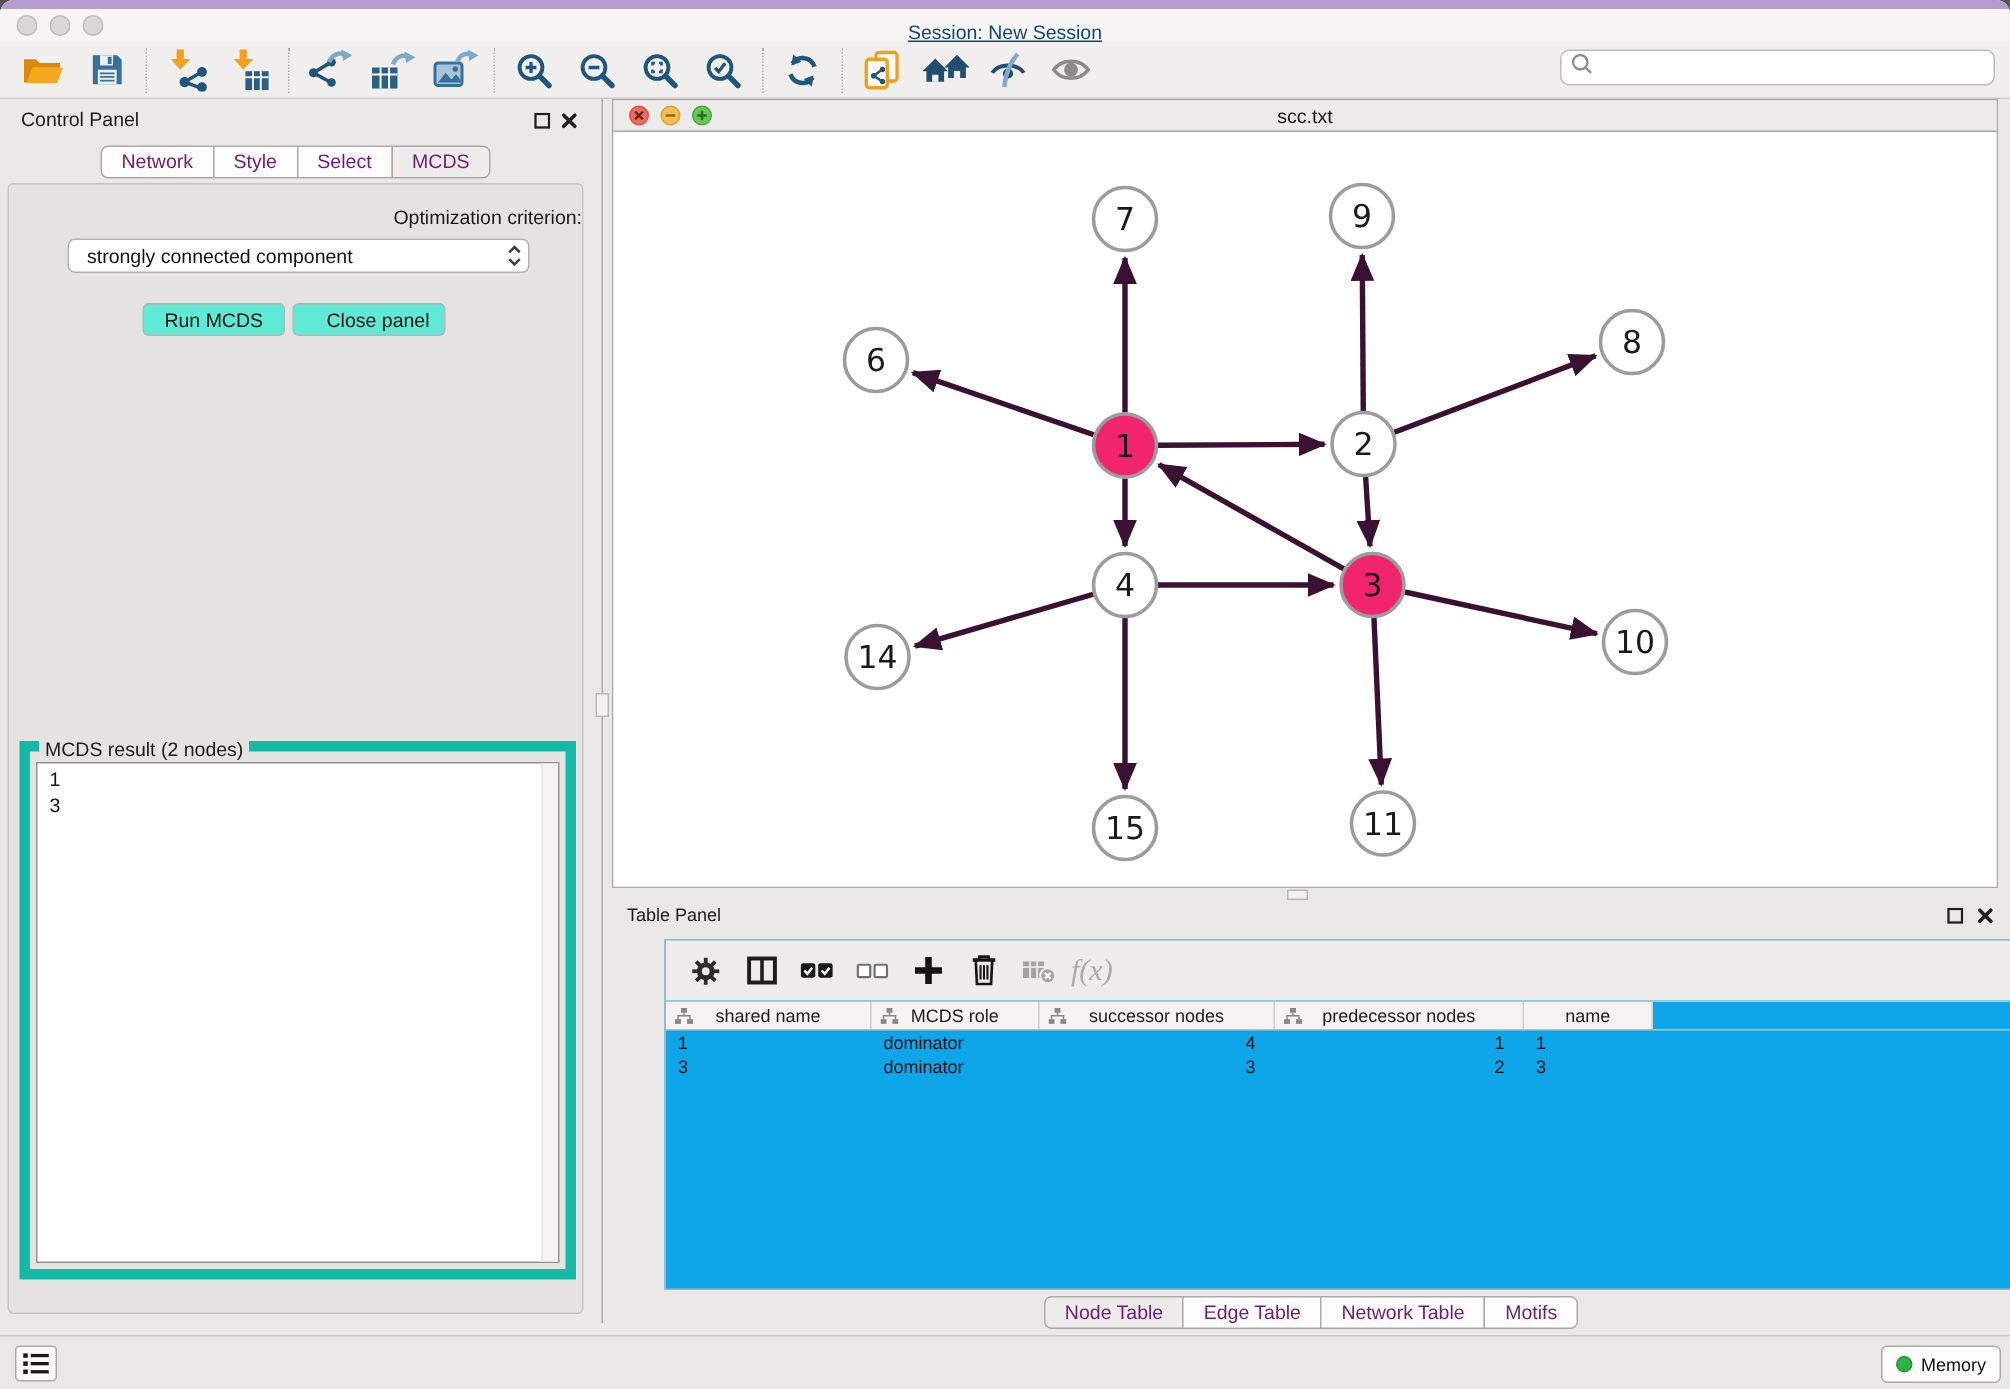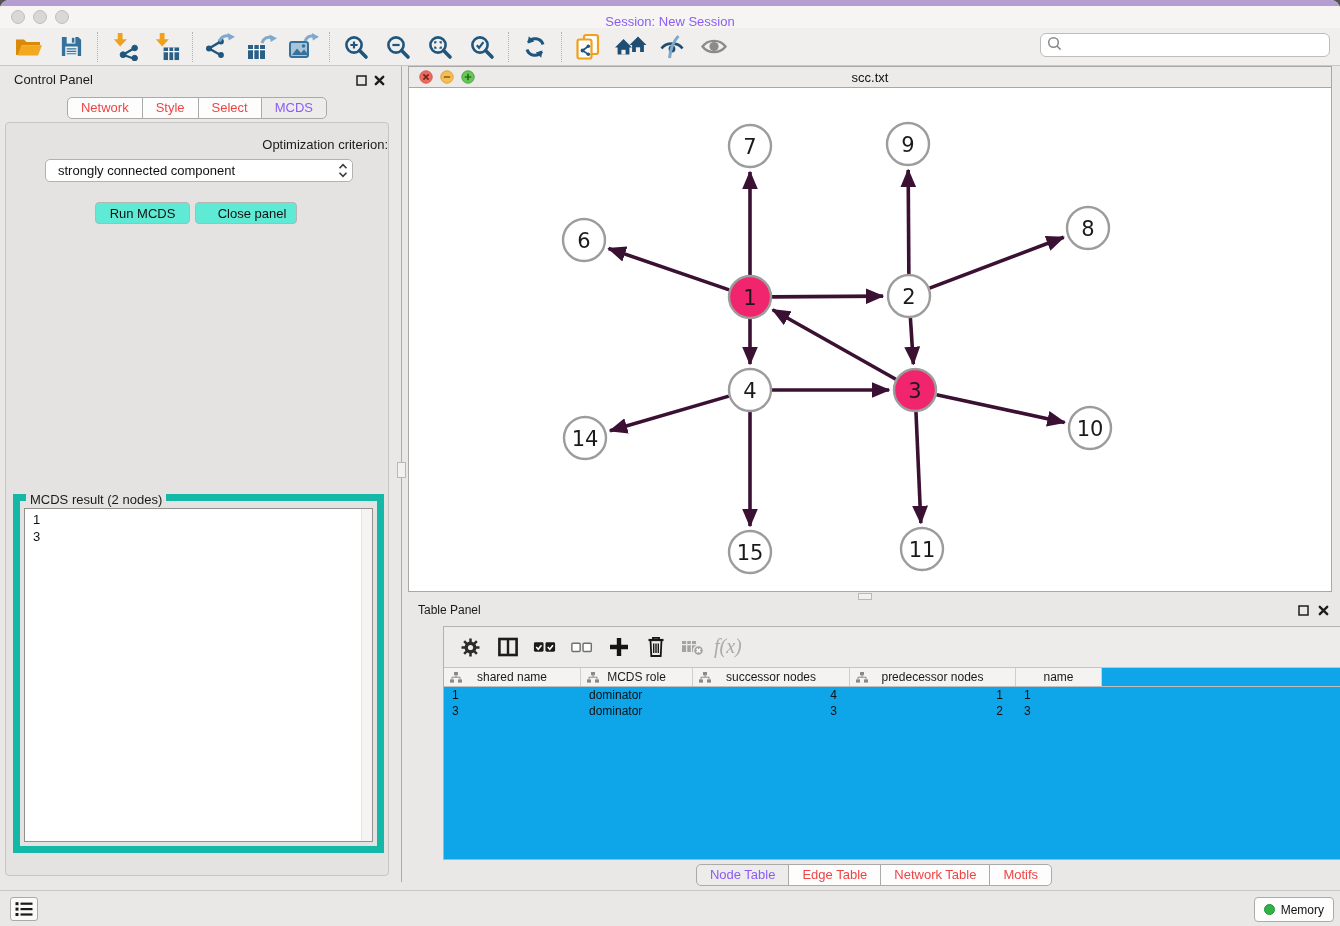--- a/index.html
+++ b/index.html
@@ -2,37 +2,37 @@
 <html><head>
 <meta charset="utf-8">
 <style>
   html,body{margin:0;padding:0;background:#555;}
   *{box-sizing:border-box;}
   body{font-family:"Liberation Sans",sans-serif;}
   #window{position:relative;width:1340px;height:926px;background:#E9E8E7;overflow:hidden;border-radius:9px 9px 0 0;}
   #accent-strip{position:absolute;left:0;top:0;width:100%;height:6px;background:#B59ECF;border-radius:9px 9px 0 0;}
   #titlebar{position:absolute;left:0;top:6px;width:100%;height:22px;background:#F6F5F4;}
   .tl-gray{position:absolute;top:4px;width:14px;height:14px;border-radius:50%;background:#D9D8D7;border:1px solid #BFBEBD;}
-  #window-title{position:absolute;width:100%;text-align:center;top:8px;font-size:13px;color:#8b5cf6;}
+  #window-title{position:absolute;width:100%;text-align:center;top:8px;font-size:13px;color:#0c4a6e;text-decoration:underline;}
   
   #main-toolbar{position:absolute;left:0;top:28px;width:100%;height:38px;background:#F0EFEE;border-bottom:1px solid #C9C8C7;display:flex;align-items:center;padding-left:8px;}
   .tbtn{width:42px;height:34px;display:flex;align-items:center;justify-content:center;cursor:pointer;}
   .tsep{width:0;height:30px;border-left:1px dotted #B3B2B1;margin:0 5px;}
   #search-box{position:absolute;right:10px;top:33px;width:290px;height:24px;background:#fff;border:1px solid #BDBCBB;border-radius:6px;display:flex;align-items:center;padding-left:5px;}
   #search-input{border:none;outline:none;flex:1;font-size:12px;background:transparent;min-width:0;}
   
   #control-panel{position:absolute;left:0;top:66px;width:394px;height:816px;}
   #cp-header{position:absolute;left:0;top:0;width:100%;height:26px;}
   #cp-title{position:absolute;left:14px;top:6px;font-size:13px;color:#1A1A1A;}
   .panel-btn{position:absolute;top:7px;width:14px;height:14px;display:flex;align-items:center;justify-content:center;cursor:pointer;}
   .tabs-row{display:flex;justify-content:center;}
-  .tab{background:#FDFDFD;border:1px solid #ABAAA9;padding:2px 13px 3px;font-size:13px;color:#ef4444;margin-left:-1px;cursor:pointer;white-space:nowrap;}
+  .tab{background:#FDFDFD;border:1px solid #ABAAA9;padding:2px 13px 3px;font-size:13px;color:#701a75;margin-left:-1px;cursor:pointer;white-space:nowrap;}
   .tab:first-child{border-radius:5px 0 0 5px;margin-left:0;}
   .tab:last-child{border-radius:0 5px 5px 0;}
-  .tab.active{background:#EDECEB;color:#8b5cf6;}
+  .tab.active{background:#EDECEB;color:#701a75;}
   #cp-tabs{position:absolute;left:0;top:31px;width:100%;}
   #cp-content{position:absolute;left:5px;top:56px;width:384px;height:754px;background:#E4E3E2;border:1px solid #C6C5C4;border-radius:4px;}
   #opt-label{position:absolute;left:0;top:14px;width:100%;text-align:right;font-size:13px;color:#1A1A1A;}
   #opt-dropdown{position:absolute;left:39px;top:36px;width:308px;height:23px;background:#fff;border:1px solid #B3B2B1;border-radius:5px;display:flex;align-items:center;cursor:pointer;}
   #opt-dropdown-value{flex:1;font-size:13px;padding-left:12px;color:#111;}
   #opt-stepper{width:18px;display:flex;justify-content:center;}
   .push-btn{position:absolute;height:22px;background:#5eead4;border:1px solid #B6B5B4;border-radius:4px;font-size:13px;color:#111;display:flex;align-items:center;justify-content:center;cursor:pointer;font-family:"Liberation Sans",sans-serif;margin-top:10px;}
   #run-btn{left:89px;top:69px;width:95px;}
   #close-panel-btn{left:189px;top:69px;width:102px;padding-left:12px;}
   #result-group{position:absolute;left:7px;top:371px;width:371px;height:359px;border:7px solid #14b8a6;}

